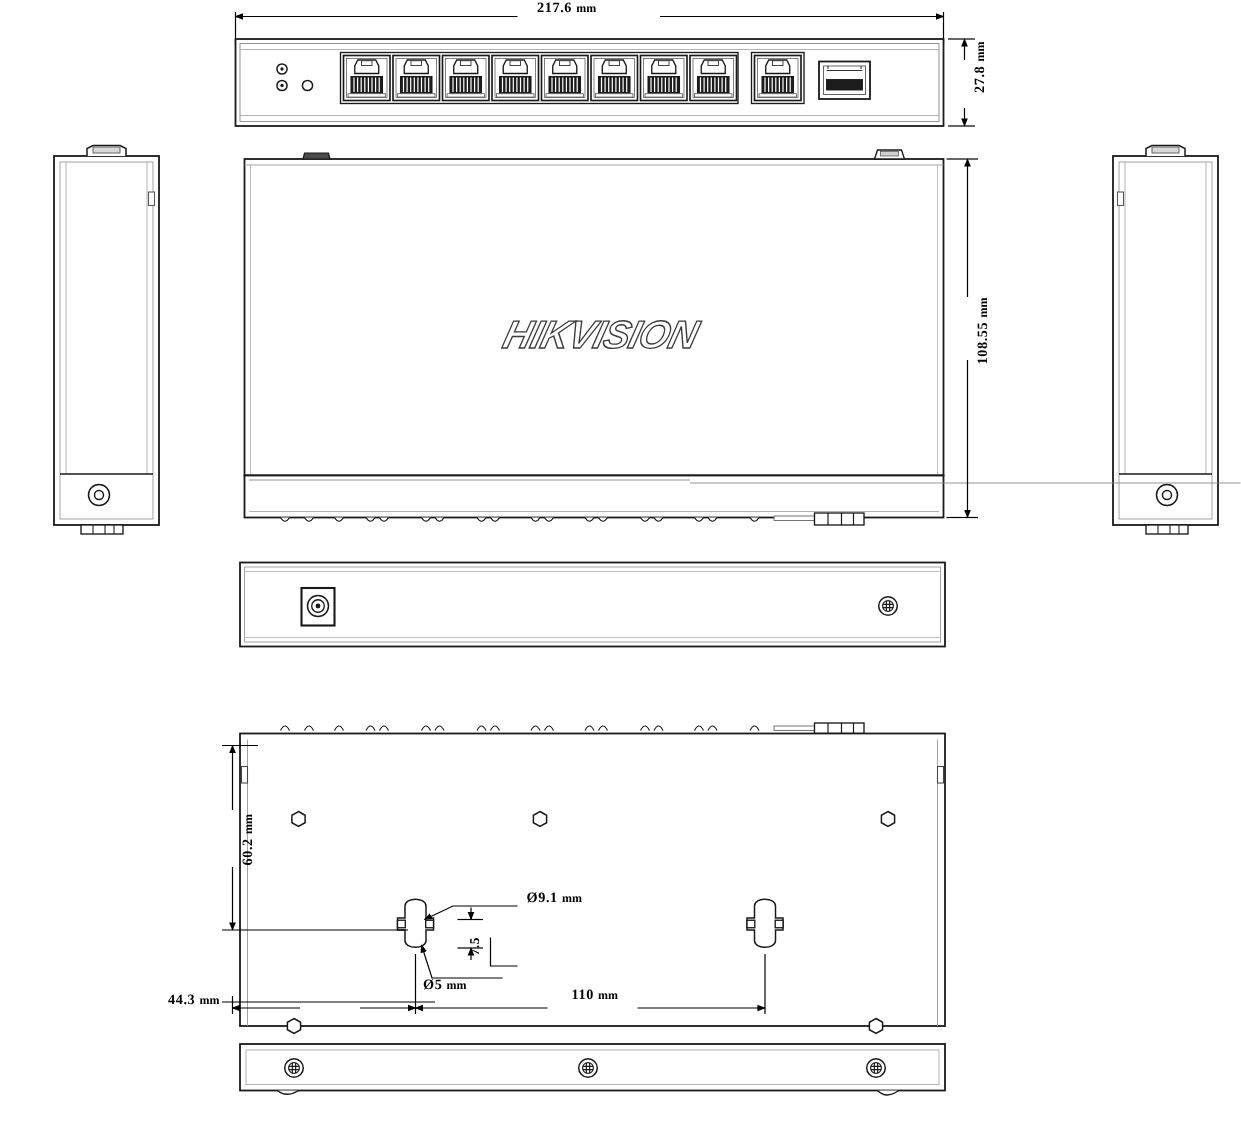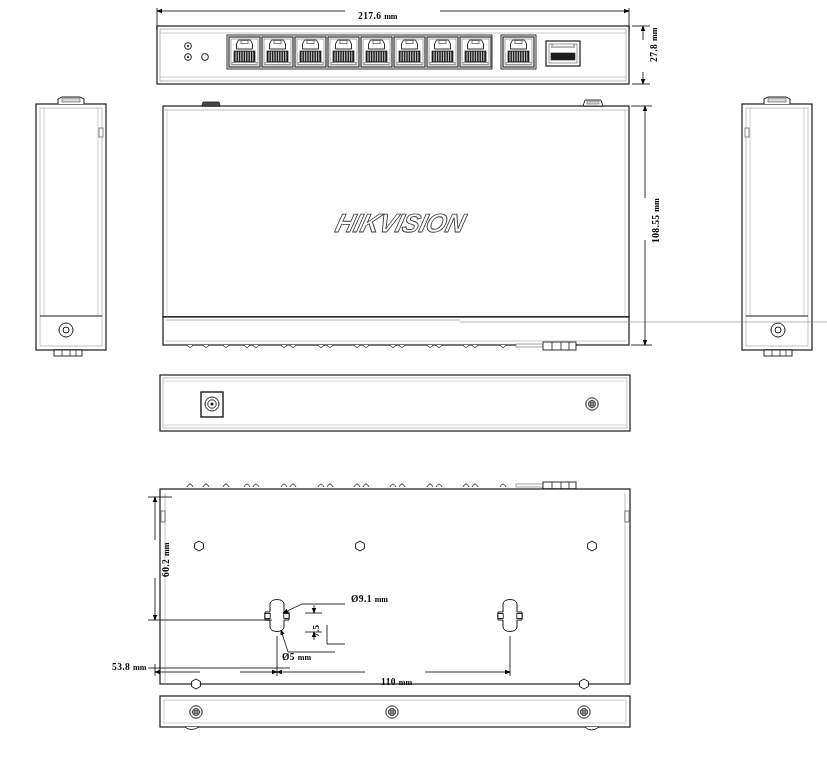--- a/index.html
+++ b/index.html
@@ -348,31 +348,31 @@
       <path d="M281 630 L288 652 L335 652" fill="none" stroke="#000" stroke-width="0.8" marker-start="url(#arrE)"></path>
 
       <line x1="305" y1="613" x2="322" y2="613" stroke="#000" stroke-width="0.8"></line>
       <line x1="305" y1="632" x2="322" y2="632" stroke="#000" stroke-width="0.8"></line>
       <line x1="314" y1="605" x2="314" y2="613" stroke="#000" stroke-width="0.8" marker-end="url(#arrS)"></line>
       <line x1="314" y1="632" x2="314" y2="640" stroke="#000" stroke-width="0.8" marker-start="url(#arrE)"></line>
       <path d="M327 625 L327 644 L345 644" fill="none" stroke="#000" stroke-width="0.8"></path>
     </g>
   </svg>
 
-  <div class="dimtext" style="left:358px; top:12px;"><span>217.6</span> <span class="unit">mm</span></div>
+  <div class="dimtext" style="left:358px; top:2px;"><span>217.6</span> <span class="unit">mm</span></div>
 
   <div class="dimtext vert" style="left:650px; top:62px; transform:rotate(-90deg);"><span>27.8</span> <span class="unit">mm</span></div>
 
   <div class="dimtext vert" style="left:652px; top:243px; transform:rotate(-90deg);"><span>108.55</span> <span class="unit">mm</span></div>
 
   <div class="dimtext vert" style="left:162px; top:577px; transform:rotate(-90deg);"><span>60.2</span> <span class="unit">mm</span></div>
 
-  <div class="dimtext" style="left:112px; top:663px;"><span>53.8</span> <span class="unit">mm</span></div>
-
-  <div class="dimtext" style="left:381px; top:678px;"><span>110</span> <span class="unit">mm</span></div>
+  <div class="dimtext" style="left:112px; top:663px;"><span>44.3</span> <span class="unit">mm</span></div>
+
+  <div class="dimtext" style="left:381px; top:660px;"><span>110</span> <span class="unit">mm</span></div>
 
   <div class="dimtext" style="left:303px; top:595px;padding-left:48px;"><span>Ø9.1</span> <span class="unit">mm</span></div>
 
   <div class="dimtext" style="left:282px; top:653px;"><span>Ø5</span> <span class="unit">mm</span></div>
 
   <div class="dimtext vert" style="left:312px; top:637px; transform:rotate(-90deg); font-size:9px;"><span>7.5</span></div>
 
 </div>
 
 </body></html>

